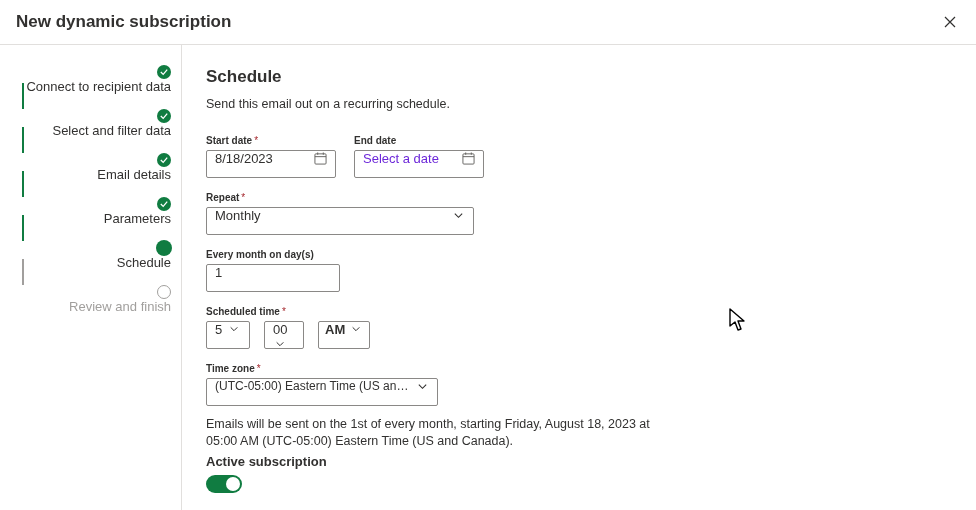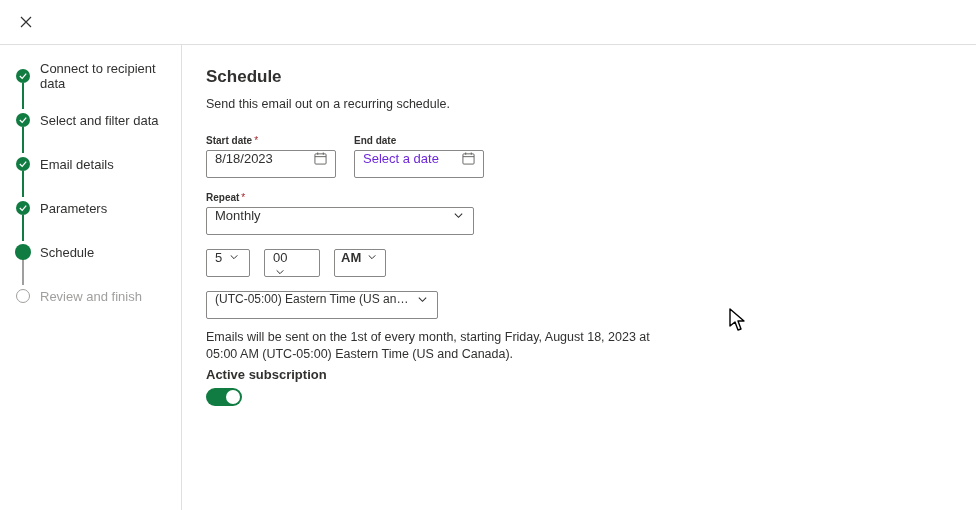--- a/index.html
+++ b/index.html
@@ -35,24 +35,25 @@
     height: calc(100% - 44px);
   }
   .sidebar {
     width: 182px;
     border-right: 1px solid #e1dfdd;
     padding: 20px 10px 20px 16px;
     position: relative;
   }
   .step {
     display: flex;
-    align-items: center;
+    align-items: flex-end;
     height: 22px;
     margin-bottom: 22px;
     position: relative;
+    flex-direction: column;
   }
   .step:last-child { margin-bottom: 0; }
   .step .dot {
     width: 14px; height: 14px;
     border-radius: 50%;
     display: flex;
     align-items: center;
     justify-content: center;
     flex-shrink: 0;
     position: relative;
@@ -118,21 +119,21 @@
     align-items: flex-start;
     padding: 0 8px;
     font-size: 13px;
     cursor: pointer;
   }
   .control.sel { justify-content: space-between; }
   .control.date { width: 130px; justify-content: space-between; }
   .control.date .ph { color: #6d28d9; }
   .control.eq-sm { width: 134px; }
   .control.sm { width: 44px; justify-content: space-between; }
-  .control.md { width: 56px; justify-content: space-between; flex-direction: column; }
+  .control.md { width: 40px; justify-content: space-between; flex-direction: column; }
   .control.ampm { width: 52px; justify-content: space-between; padding: 0 6px; font-weight: bold;}
   .control.repeat { width: 268px; }
   .control.tz { width: 232px; }
   .ico-cal, .ico-chev {
     width: 14px; height: 14px; flex-shrink: 0;
     display: inline-flex; align-items:center; justify-content:center;
   }
   .note {
     font-size: 12.5px;
     color: #323130;
@@ -165,20 +166,21 @@
     position: absolute;
     left: 729px;
     top: 308px;
     pointer-events: none;
   }
 </style>
 </head>
 <body>
 
 <div class="header">
+  <h1>New dynamic subscription</h1>
   <div class="close-btn">
     <svg width="12" height="12" viewBox="0 0 12 12">
         <path d="M1 1 L11 11 M11 1 L1 11" stroke="#323130" stroke-width="1.2" fill="none"></path>
       </svg>
   </div>
 </div>
 
 <div class="body">
   <div class="sidebar">
     <div class="step done">
@@ -270,22 +272,31 @@
           <span>Monthly</span>
           <span class="ico-chev">
             <svg width="11" height="11" viewBox="0 0 12 12">
                 <path d="M2 4 L6 8 L10 4" stroke="#323130" stroke-width="1.2" fill="none"></path>
               </svg>
           </span>
         </div>
       </div>
     </div>
 
+    <div class="row">
+      <div class="field">
+        <label class="flabel">Every month on day(s)</label>
+        <div class="control eq-sm">
+          <span>1</span>
+        </div>
+      </div>
+    </div>
 
     <div class="field" style="margin-bottom:14px;">
+      <label class="flabel"><span>Scheduled time</span><span class="req">*</span></label>
       <div style="display:flex; gap:14px; align-items:center;">
         <div class="control sel sm">
           <span>5</span>
           <span class="ico-chev">
               <svg width="10" height="10" viewBox="0 0 12 12">
                 <path d="M2 4 L6 8 L10 4" stroke="#323130" stroke-width="1.2" fill="none"></path>
               </svg>
             </span>
         </div>
         <div class="control sel md">
@@ -301,20 +312,21 @@
           <span class="ico-chev">
               <svg width="10" height="10" viewBox="0 0 12 12">
                 <path d="M2 4 L6 8 L10 4" stroke="#323130" stroke-width="1.2" fill="none"></path>
               </svg>
             </span>
         </div>
       </div>
     </div>
 
     <div class="field" style="margin-bottom:10px;">
+      <label class="flabel"><span>Time zone</span><span class="req">*</span></label>
       <div class="control sel tz">
         <span style="font-size:12px; white-space:nowrap; overflow:hidden; text-overflow:ellipsis;">(UTC-05:00) Eastern Time (US and Canada)</span>
         <span class="ico-chev">
             <svg width="11" height="11" viewBox="0 0 12 12">
               <path d="M2 4 L6 8 L10 4" stroke="#323130" stroke-width="1.2" fill="none"></path>
             </svg>
           </span>
       </div>
     </div>
 

